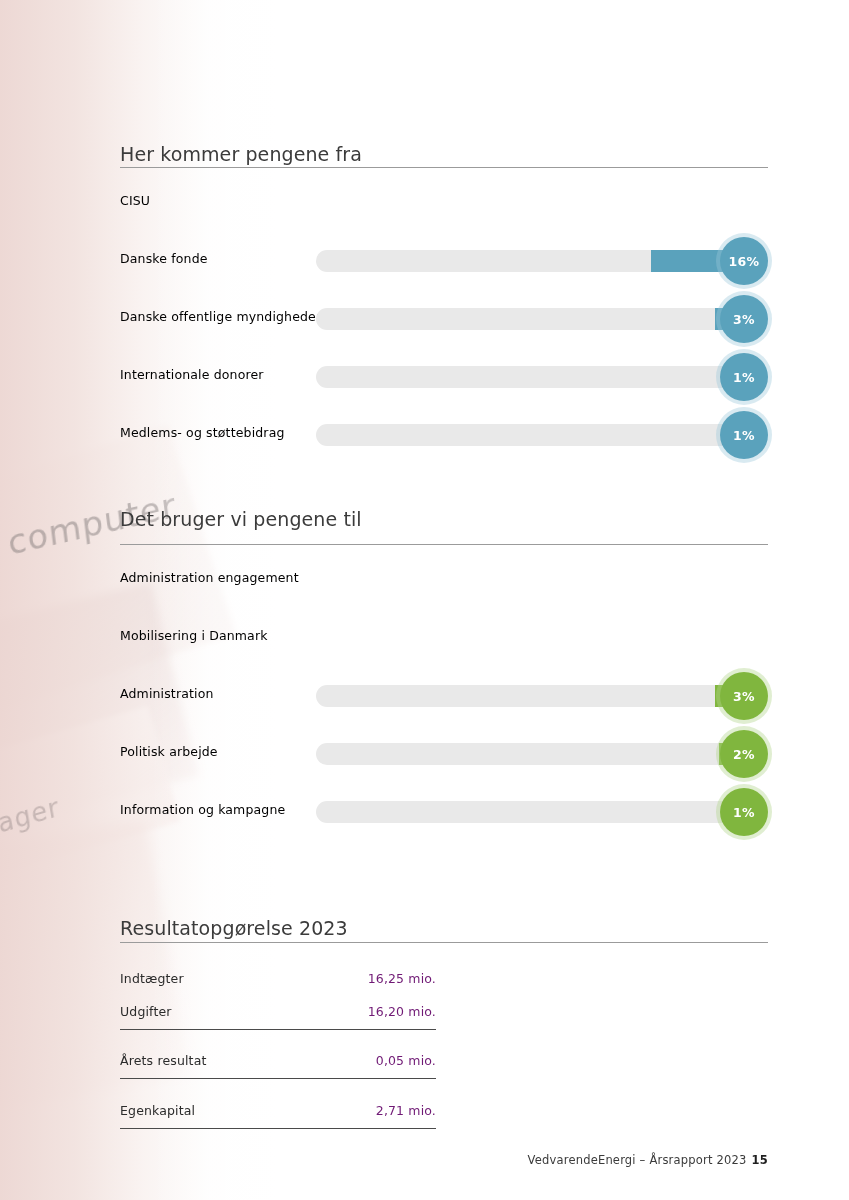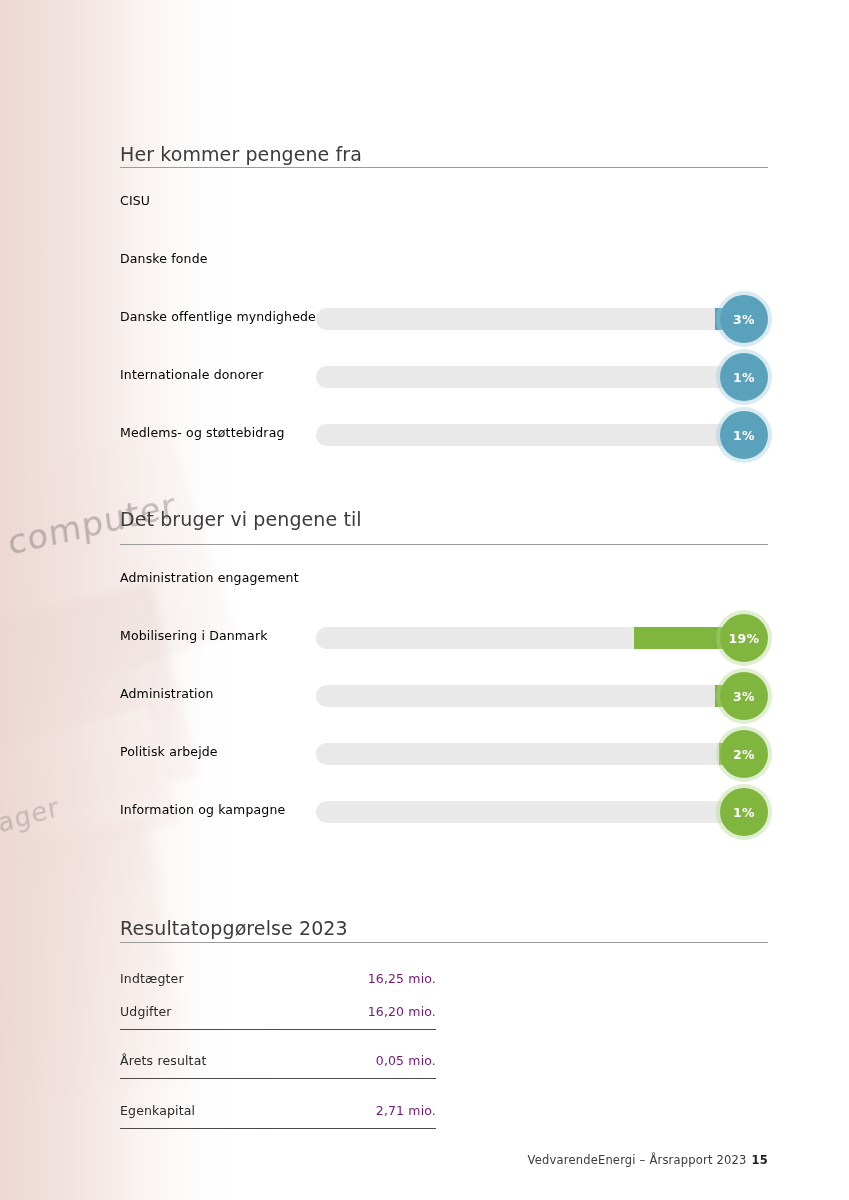--- a/index.html
+++ b/index.html
@@ -251,20 +251,24 @@
 
     <div class="section-title" style="top:143px;">Her kommer pengene fra</div>
     <div class="section-rule" style="top:167px;"></div>
 
     <div class="bar-row blue" style="top:179px;">
       <div class="bar-label">CISU</div>
     </div>
 
     <div class="bar-row blue" style="top:237px;">
       <div class="bar-label">Danske fonde</div>
+      <div class="bar-track">
+        <div class="bar-fill" style="width:21%;"></div>
+        <div class="bar-bubble">16%</div>
+      </div>
     </div>
 
     <div class="bar-row blue" style="top:295px;">
       <div class="bar-label">Danske offentlige myndigheder</div>
       <div class="bar-track">
         <div class="bar-fill" style="width:6%;"></div>
         <div class="bar-bubble">3%</div>
       </div>
     </div>
 
@@ -286,24 +290,20 @@
 
     <div class="section-title" style="top:508px;">Det bruger vi pengene til</div>
     <div class="section-rule" style="top:544px;"></div>
 
     <div class="bar-row green" style="top:556px;">
       <div class="bar-label">Administration engagement</div>
     </div>
 
     <div class="bar-row green" style="top:614px;">
       <div class="bar-label">Mobilisering i Danmark</div>
-      <div class="bar-track">
-        <div class="bar-fill" style="width:25%;"></div>
-        <div class="bar-bubble">19%</div>
-      </div>
     </div>
 
     <div class="bar-row green" style="top:672px;">
       <div class="bar-label">Administration</div>
       <div class="bar-track">
         <div class="bar-fill" style="width:6%;"></div>
         <div class="bar-bubble">3%</div>
       </div>
     </div>
 

